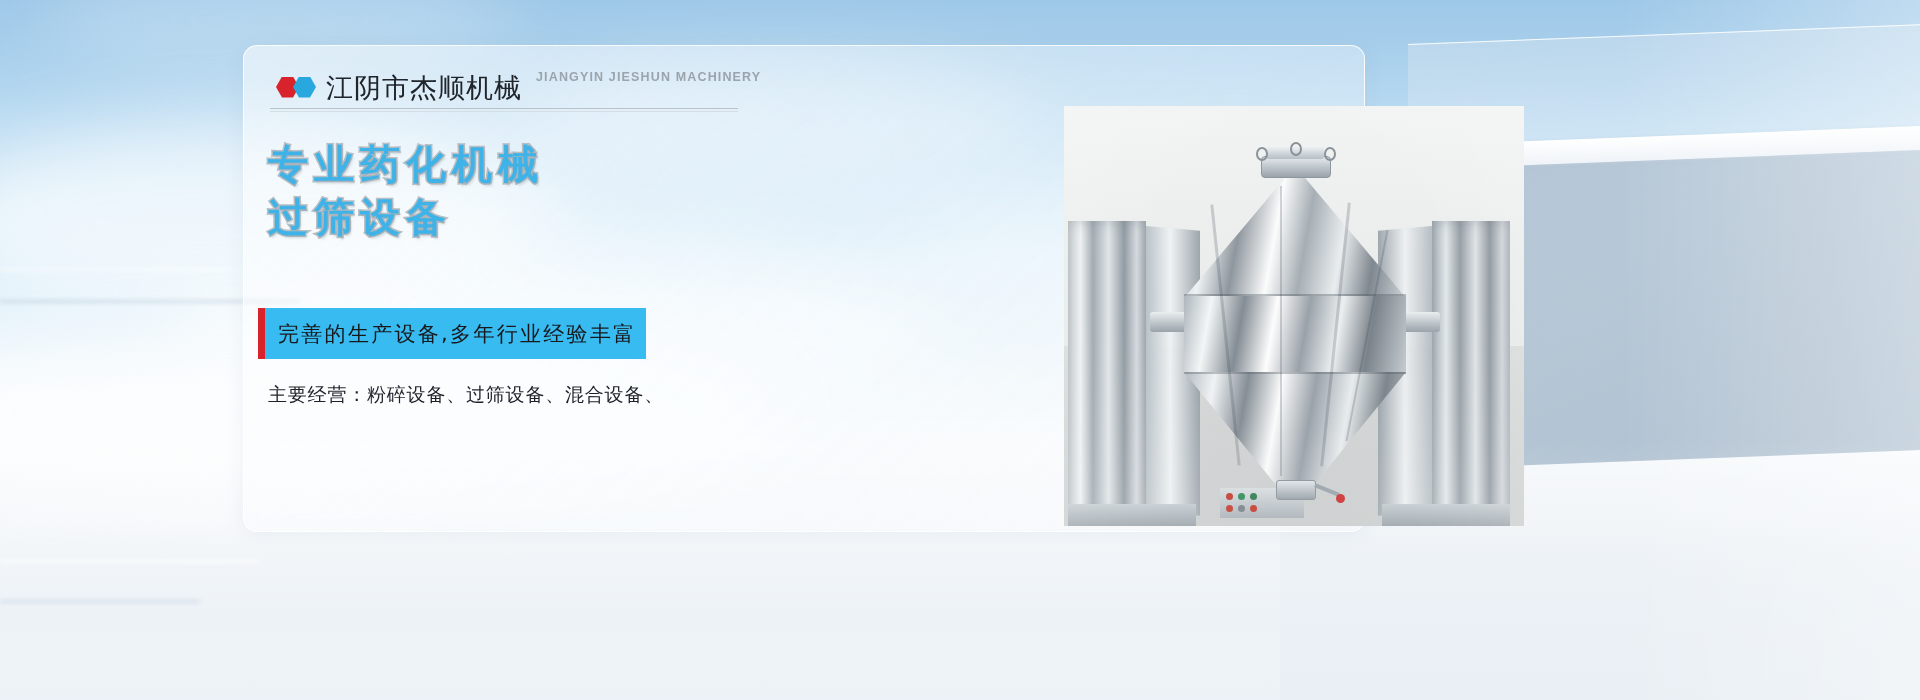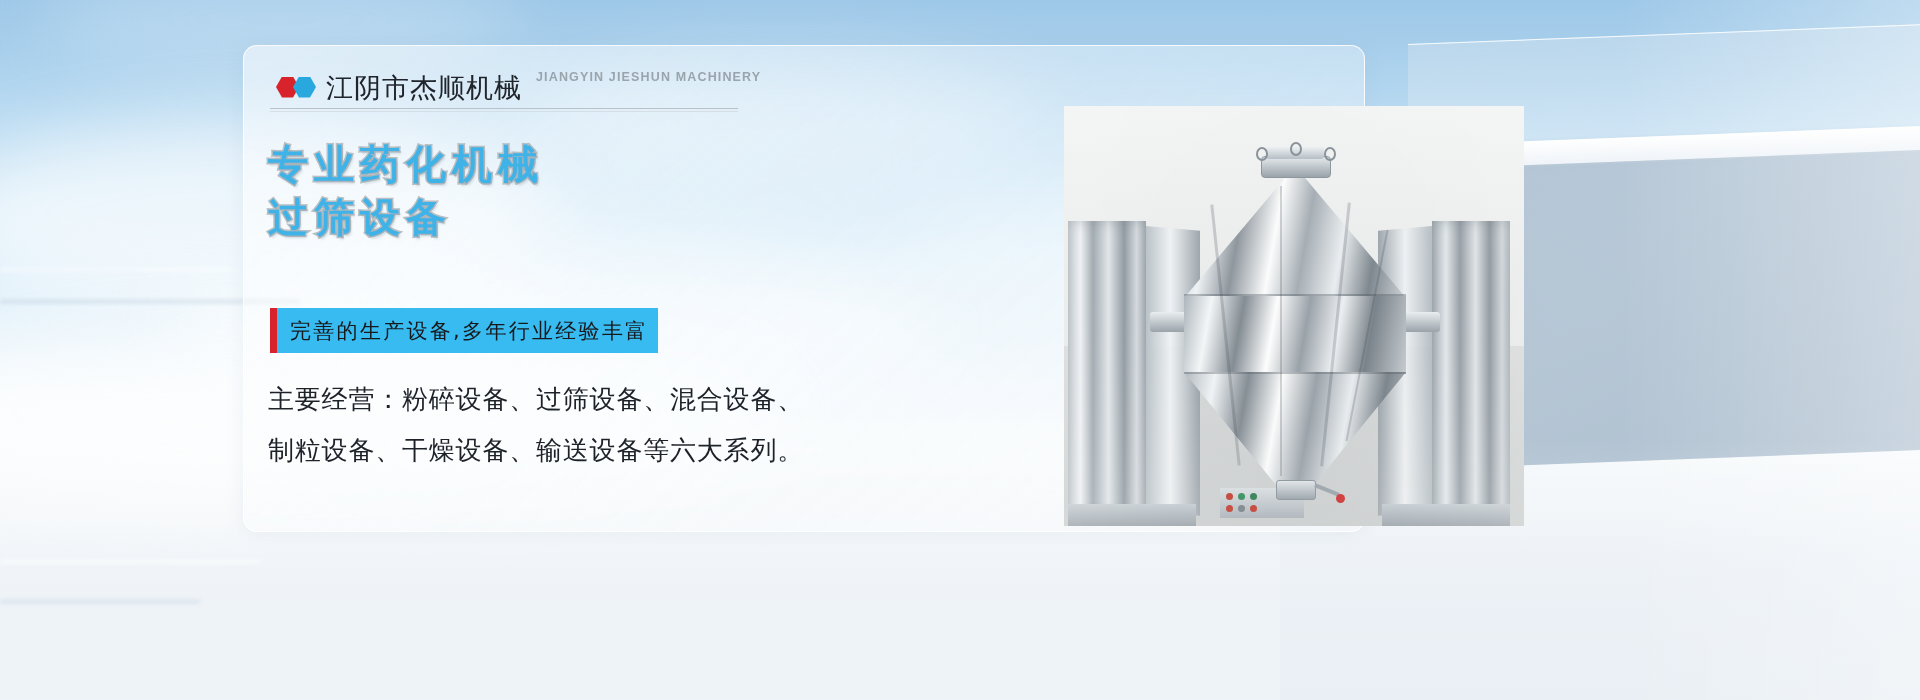--- a/index.html
+++ b/index.html
@@ -122,34 +122,34 @@
     font-family:"DejaVu Sans","Liberation Sans",sans-serif;
     font-size:40px;font-weight:bold;line-height:1.33;
     color:#3fb3e8;letter-spacing:6px;
     -webkit-text-stroke:3px #b9bec2;
     paint-order:stroke fill;
     text-shadow:2px 3px 2px rgba(120,135,150,.22);
   }
 
   
   .hl-bar{
-    position:absolute;left:26px;top:262px;height:45px;
+    position:absolute;left:14px;top:262px;height:51px;
     background:#38bbf0;border-left:7px solid #d9232c;
     display:flex;align-items:center;padding:0 16px 0 13px;box-sizing:border-box;
   }
   .hl-bar-text{
     font-family:"DejaVu Sans","Liberation Sans",sans-serif;
     font-size:21px;color:#16181c;letter-spacing:2.3px;white-space:nowrap;font-weight:500;
   }
 
   
   .body-copy{position:absolute;left:24px;top:330px;width:520px;}
   .body-line{
-    font-family:Liberation Mono, monospace;
-    font-size:26px;color:#1d2128;letter-spacing:.8px;line-height:1.95;white-space:nowrap;
+    font-family:Liberation Sans, sans-serif;
+    font-size:19px;color:#1d2128;letter-spacing:.8px;line-height:1.95;white-space:nowrap;
   }
 
   
   .photo{
     position:absolute;left:820px;top:60px;width:460px;height:420px;
     overflow:hidden;
   }
   .ph-bg{position:absolute;inset:0;background:#f4f6f7;}
 
   
@@ -311,21 +311,20 @@
       <div class="hl-line">专业药化机械</div>
       <div class="hl-line">过筛设备</div>
     </div>
 
     <div class="hl-bar" style="width: 388px;">
       <span class="hl-bar-text">完善的生产设备,多年行业经验丰富</span>
     </div>
 
     <div class="body-copy">
       <div class="body-line">主要经营：粉碎设备、过筛设备、混合设备、</div>
-      <div class="body-line">制粒设备、干燥设备、输送设备等六大系列。</div>
     </div>
 
     <div class="photo">
       <div class="ph-bg"></div>
       <div class="fi fi-wall"></div>
       <div class="fi fi-floor"></div>
 
       <div class="shelf"></div>
       <div class="box1"></div>
       <div class="box2"></div>

